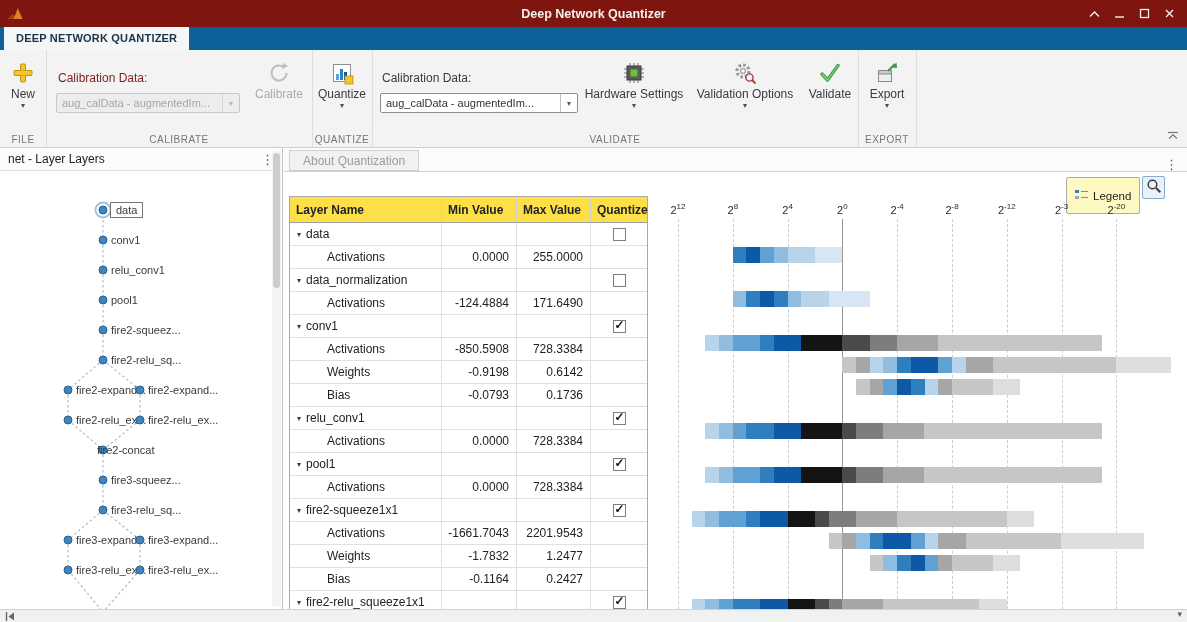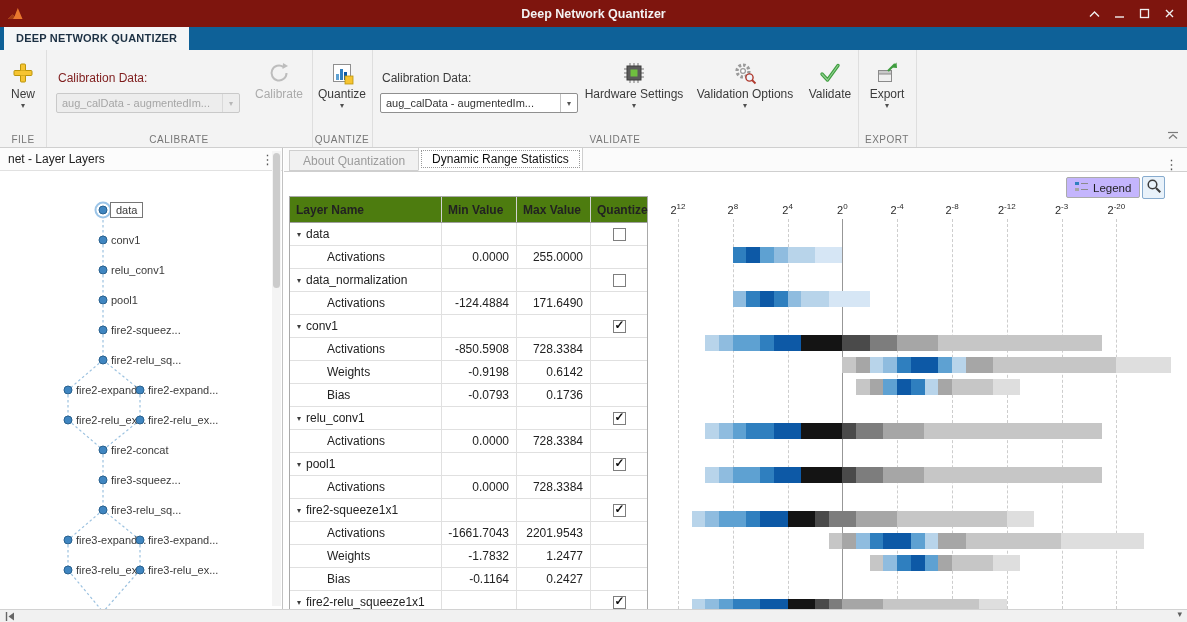--- a/index.html
+++ b/index.html
@@ -51,35 +51,35 @@
 
   
   .right-panel{position:absolute;top:148px;left:284px;right:0;bottom:13px;background:#fff;}
   .tabbar{position:absolute;top:0;left:0;right:0;height:24px;border-bottom:1px solid #cfcfcf;background:#fbfbfb;display:flex;align-items:flex-end;padding-left:5px;box-sizing:border-box;}
   .ptab{height:21px;line-height:21px;padding:0 13px;font-size:12px;border:1px solid #cfcfcf;background:#f1f1f1;color:#9b9b9b;margin-right:-1px;box-sizing:border-box;}
   .ptab.active{background:#fff;color:#0f0f0f;border-bottom-color:#fff;height:24px;line-height:23px;z-index:2;outline:1px dotted #9a9a9a;outline-offset:-4px;}
   .content{position:absolute;top:24px;left:0;right:0;bottom:0;background:#fff;overflow:hidden;}
 
   
   .table{position:absolute;left:5px;top:24px;width:357px;border:1px solid #a9a9a9;background:#fff;box-sizing:content-box;}
-  .t-header{display:flex;height:25px;border-bottom:1px solid #9f9f9f;font-weight:bold;background:#4d7c0f;}
+  .t-header{display:flex;height:25px;border-bottom:1px solid #9f9f9f;font-weight:bold;background:#fde047;}
   .t-header .c{display:flex;align-items:center;padding-left:6px;border-right:1px solid #d2d2d2;box-sizing:border-box;}
   .t-header .c:last-child{border-right:none;}
   .t-row{display:flex;height:22px;border-bottom:1px solid #e0e0e0;background:#fff;}
   .t-row .c{display:flex;align-items:center;border-right:1px solid #e0e0e0;box-sizing:border-box;overflow:hidden;}
   .t-row .c:last-child{border-right:none;}
   .c.num{justify-content:flex-end;padding-right:7px;}
   .tri{font-size:8px;color:#3c3c3c;margin:0 5px 0 7px;}
   .stat-pad{padding-left:37px;}
   .checkbox{width:13px;height:13px;border:1px solid #7e7e7e;background:#fff;margin:0 auto;position:relative;box-sizing:border-box;}
   .checkbox.checked::after{content:"\2713";position:absolute;left:1px;top:-3px;font-size:12px;font-weight:bold;color:#101010;}
 
   
   .chart-title{position:absolute;top:7px;font-weight:bold;font-size:12.5px;color:#0f0f0f;text-align:center;}
-  .legend-btn{position:absolute;display:flex;align-items:center;gap:5px;border:1px solid #ababab;background:#c4b5fd;height:21px;padding:0 8px;font-size:11.5px;color:#1f1f1f;border-radius:2px;box-sizing:border-box;}
+  .legend-btn{position:absolute;display:flex;align-items:center;gap:5px;border:1px solid #ababab;background:#fef9c3;height:37px;padding:0 8px;font-size:11.5px;color:#1f1f1f;border-radius:2px;box-sizing:border-box;}
   .zoom-btn{position:absolute;width:23px;height:23px;border:1px solid #87abce;background:#e9f2fa;border-radius:2px;display:flex;align-items:center;justify-content:center;box-sizing:border-box;}
   .tick{position:absolute;width:44px;text-align:center;font-size:11px;color:#2a2a2a;}
   .tick sup{font-size:8px;}
   .gridline{position:absolute;width:0;border-left:1px dashed #cdcdcd;}
   .gridline.solid{border-left:1px solid #979797;}
   .hist{position:absolute;height:16px;display:flex;}
   .hist .cell{height:16px;flex:0 0 auto;}
 
   
   .statusbar{position:absolute;left:0;right:0;bottom:0;height:13px;background:#f1f1f1;border-top:1px solid #d2d2d2;box-sizing:border-box;}
@@ -296,21 +296,21 @@
       <div class="glabel" style="left: 111px; top: 189px;">fire2-relu_sq...</div>
       <div class="gnode" style="left: 68px; top: 219px;"></div>
       <div class="glabel" style="left: 76px; top: 219px;">fire2-expand...</div>
       <div class="gnode" style="left: 140px; top: 219px;"></div>
       <div class="glabel" style="left: 148px; top: 219px;">fire2-expand...</div>
       <div class="gnode" style="left: 68px; top: 249px;"></div>
       <div class="glabel" style="left: 76px; top: 249px;">fire2-relu_ex...</div>
       <div class="gnode" style="left: 140px; top: 249px;"></div>
       <div class="glabel" style="left: 148px; top: 249px;">fire2-relu_ex...</div>
       <div class="gnode" style="left: 103px; top: 279px;"></div>
-      <div class="glabel" style="left: 111px; top: 279px;">fire2-concat</div>
+      <div class="glabel" style="left: 97px; top: 279px;">fire2-concat</div>
       <div class="gnode" style="left: 103px; top: 309px;"></div>
       <div class="glabel" style="left: 111px; top: 309px;">fire3-squeez...</div>
       <div class="gnode" style="left: 103px; top: 339px;"></div>
       <div class="glabel" style="left: 111px; top: 339px;">fire3-relu_sq...</div>
       <div class="gnode" style="left: 68px; top: 369px;"></div>
       <div class="glabel" style="left: 76px; top: 369px;">fire3-expand...</div>
       <div class="gnode" style="left: 140px; top: 369px;"></div>
       <div class="glabel" style="left: 148px; top: 369px;">fire3-expand...</div>
       <div class="gnode" style="left: 68px; top: 399px;"></div>
       <div class="glabel" style="left: 76px; top: 399px;">fire3-relu_ex...</div>
@@ -318,21 +318,20 @@
       <div class="glabel" style="left: 148px; top: 399px;">fire3-relu_ex...</div>
     </div>
   <div class="vscroll">
       <div class="thumb"></div>
     </div>
 </div>
 
 <div class="right-panel">
   <div class="tabbar" id="tabbar">
     <span class="ptab">About Quantization</span>
-      <span class="ptab active">Dynamic Range Statistics</span>
       <span class="kebab" style="padding-right: 9px; margin-left: auto;">⋮</span>
   </div>
   <div class="content" id="rp-content">
     <div class="table">
       <div class="t-header" id="t-header">
           <div class="c" style="width: 152px;">Layer Name</div>
           <div class="c" style="width: 75px;">Min Value</div>
           <div class="c" style="width: 74px;">Max Value</div>
           <div class="c" style="width: 56px;">Quantize</div>
         </div>

